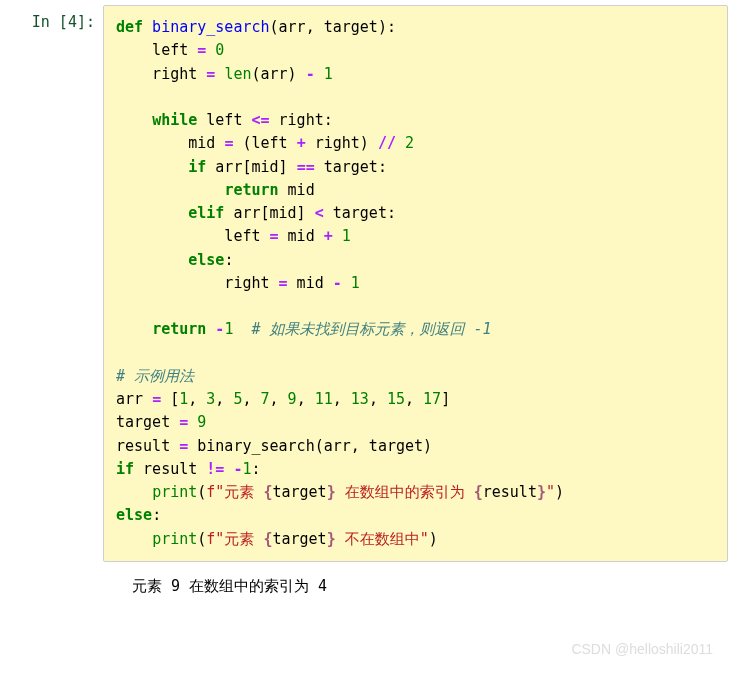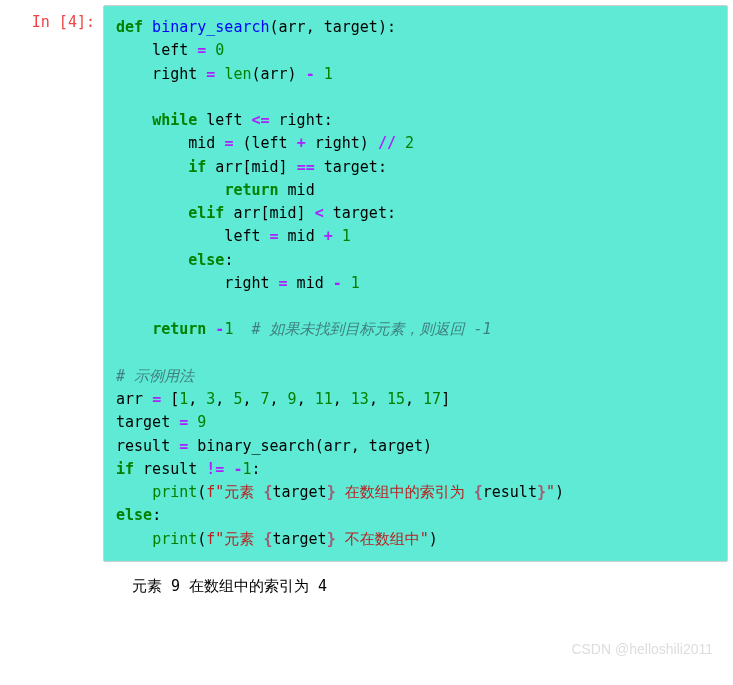--- a/index.html
+++ b/index.html
@@ -13,27 +13,27 @@
   .cell {
     display: flex;
     padding: 5px 0;
   }
   .prompt {
     width: 95px;
     min-width: 95px;
     text-align: right;
     padding: 8px 8px 0 0;
     font-family: monospace;
-    color: #ef4444;
+    color: #14532d;
     font-size: 15px;
   }
   .input-area {
     flex: 1;
     border: 1px solid #cfcfcf;
-    background: #5eead4;
+    background: #fef9c3;
     padding: 10px 12px;
     border-radius: 2px;
     margin-right: 5px;
   }
   pre {
     margin: 0;
     white-space: pre;
     font-family: "DejaVu Sans Mono", "Menlo", "Monaco", monospace;
     font-size: 15px;
     line-height: 1.55;

